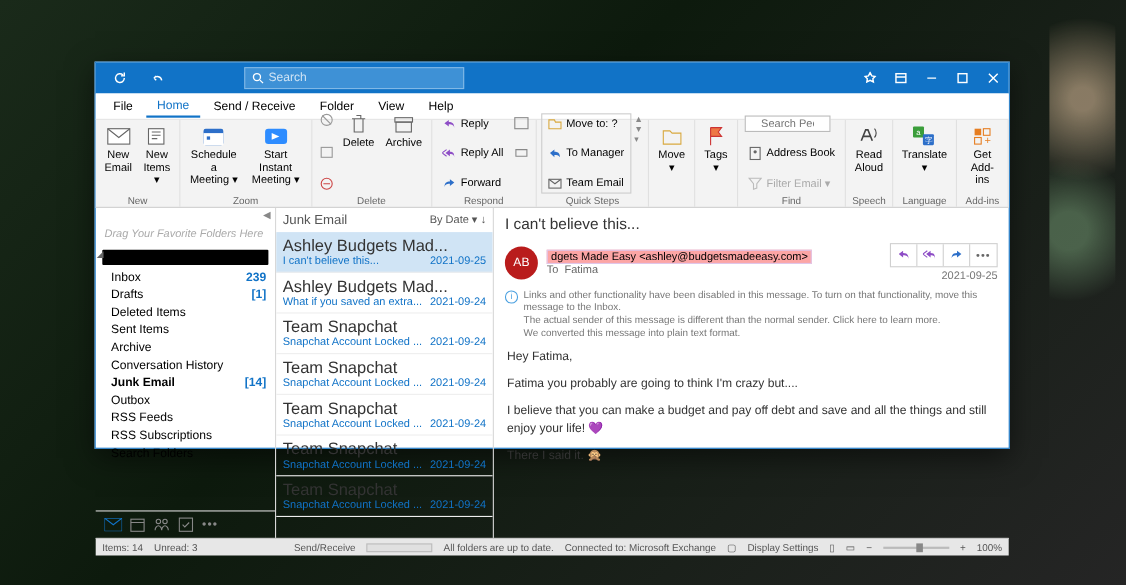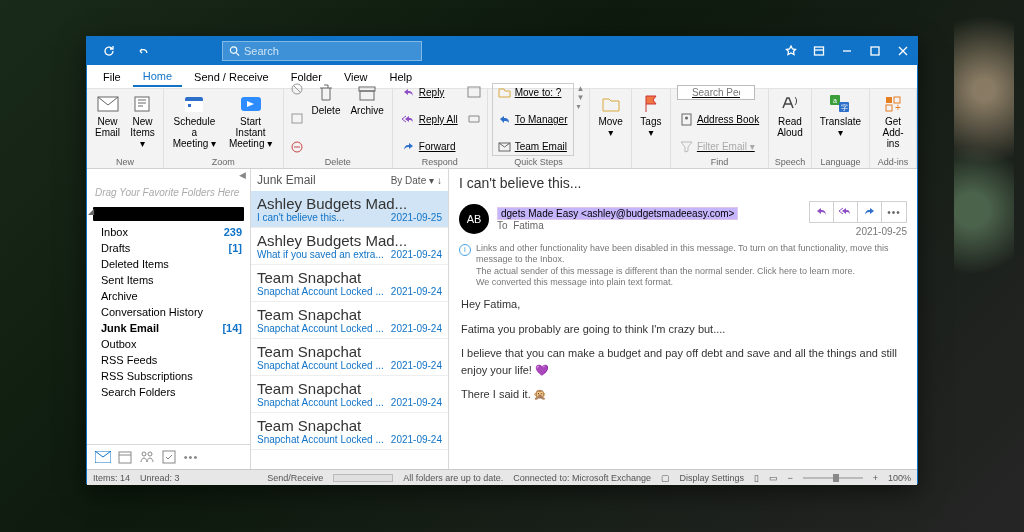--- a/index.html
+++ b/index.html
@@ -1,39 +1,39 @@
 <!DOCTYPE html>
 <html><head>
 <meta charset="utf-8">
 <style>
 * { margin: 0; padding: 0; box-sizing: border-box; font-family: "Segoe UI", Arial, sans-serif; }
 body { background: #2a2a2a; width: 1024px; height: 532px; overflow: hidden; position: relative; }
 .bgimg { position: absolute; inset: 0; background: linear-gradient(135deg, #1a2a1a 0%, #0d1a0d 40%, #252525 100%); }
 .bgimg::before { content: ""; position: absolute; right: 10px; top: 0; width: 60px; height: 300px; background: radial-gradient(circle at 50% 30%, #d4b896 5%, transparent 35%), radial-gradient(circle at 30% 70%, #6b8e6b 8%, transparent 30%); opacity: .6; }
-.window { position: absolute; left: 86px; top: 36px; width: 832px; height: 448px; background: #fff; box-shadow: 0 8px 24px rgba(0,0,0,.5); border: 1px solid #1173c7; }
+.window { position: absolute; left: 86px; top: 56px; width: 832px; height: 352px; background: #fff; box-shadow: 0 8px 24px rgba(0,0,0,.5); border: 1px solid #1173c7; }
 .titlebar { height: 28px; background: #1173c7; display: flex; align-items: center; color: #fff; font-size: 11px; }
 .titlebar .tleft { display: flex; gap: 6px; padding-left: 8px; align-items: center; }
 .titlebar .search { margin-left: 65px; display: flex; align-items: center; background: #3e91d6; border: 1px solid #80b8e6; height: 20px; width: 200px; padding: 0 6px; }
 .titlebar .search input { background: transparent; border: none; outline: none; color: #fff; font-size: 11px; width: 100%; }
 .titlebar .search input::placeholder { color: #d0e4f5; }
 .titlebar .spacer { flex: 1; }
 .titlebar .tright { display: flex; align-items: center; }
 .titlebar .tbtn { width: 28px; height: 28px; display: flex; align-items: center; justify-content: center; cursor: pointer; }
 .tic { width: 12px; height: 12px; stroke: #fff; fill: none; stroke-width: 1.3; }
 .menubar { height: 24px; display: flex; align-items: center; gap: 2px; padding: 0 6px; font-size: 11px; background: #fff; border-bottom: 1px solid #e3e3e3; }
 .menubar .mitem { padding: 3px 10px; cursor: pointer; }
 .menubar .mitem.active { color: #1173c7; border-bottom: 2px solid #1173c7; }
 .ribbon { height: 80px; background: #f3f3f3; display: flex; font-size: 10px; border-bottom: 1px solid #d0d0d0; }
 .ribbon .group { border-right: 1px solid #e0e0e0; display: flex; flex-direction: column; align-items: center; justify-content: flex-end; padding: 2px 4px 1px; position: relative; }
 .ribbon .group .row { display: flex; gap: 2px; flex: 1; align-items: flex-start; }
 .ribbon .group .glabel { font-size: 9px; color: #666; padding-top: 1px; }
 .rb { display: flex; flex-direction: column; align-items: center; justify-content: flex-start; padding: 2px 4px; cursor: pointer; gap: 1px; text-align: center; line-height: 1.1; }
 .rb .ric { width: 22px; height: 22px; display: flex; align-items: center; justify-content: center; }
 .rb .rlbl { font-size: 10px; }
-.rslim { display: flex; flex-direction: column; gap: 12px; padding: 2px; text-decoration: underline; }
+.rslim { display: flex; flex-direction: column; gap: 12px; padding: 2px; }
 .rslim .sitem { display: flex; align-items: center; gap: 4px; font-size: 10px; padding: 1px 3px; cursor: pointer; white-space: nowrap; }
 .sic { width: 13px; height: 13px; flex-shrink: 0; }
 .content { height: 300px; display: flex; }
 .folders { width: 164px; border-right: 1px solid #d8d8d8; display: flex; flex-direction: column; font-size: 11px; }
 .folders .fav { color: #aaa; font-size: 10px; padding: 6px 8px; font-style: italic; }
 .folders .acct { margin: 3px 6px; background: #000; height: 14px; border-radius: 1px; position: relative; }
 .folders .acct::before { content: "◢"; position: absolute; left: -5px; top: 0; color: #666; font-size: 8px; }
 .folders .fitem { display: flex; justify-content: space-between; padding: 2px 8px 2px 14px; cursor: pointer; }
 .folders .fitem.sel { font-weight: bold; }
 .folders .fitem .cnt { color: #1173c7; font-weight: bold; }
@@ -47,23 +47,23 @@
 .msgitem { border-bottom: 1px solid #eee; padding: 4px 6px; cursor: pointer; }
 .msgitem.sel { background: #d0e4f5; }
 .msgitem .from { font-size: 15px; color: #333; white-space: nowrap; overflow: hidden; text-overflow: ellipsis; }
 .msgitem .row2 { display: flex; justify-content: space-between; gap: 4px; }
 .msgitem .subj { font-size: 10px; color: #1173c7; white-space: nowrap; overflow: hidden; text-overflow: ellipsis; }
 .msgitem .dt { font-size: 10px; color: #1173c7; white-space: nowrap; }
 .reading { flex: 1; display: flex; flex-direction: column; font-size: 11px; overflow: hidden; }
 .reading .rhdr { padding: 6px 10px; }
 .reading .rtitle { font-size: 14px; color: #333; }
 .reading .rmeta { display: flex; align-items: center; gap: 8px; padding: 4px 10px; }
-.reading .avatar { width: 30px; height: 30px; border-radius: 50%; background: #000000; color: #fff; display: flex; align-items: center; justify-content: center; font-size: 11px; }
+.reading .avatar { width: 30px; height: 30px; border-radius: 50%; background: #b91c1c; color: #fff; display: flex; align-items: center; justify-content: center; font-size: 11px; }
 .reading .rmid { flex: 1; font-size: 10px; }
-.reading .rmid .addr { background: #c4b5fd; border: 1px solid #e0c6ea; padding: 0 3px; display: inline-block; }
+.reading .rmid .addr { background: #fca5a5; border: 1px solid #e0c6ea; padding: 0 3px; display: inline-block; }
 .reading .rmid .to { color: #666; }
 .reading .rdate { font-size: 10px; color: #777; }
 .reading .racts { display: flex; gap: 0; border: 1px solid #d0d0d0; }
 .reading .racts .ra { width: 24px; height: 20px; display: flex; align-items: center; justify-content: center; cursor: pointer; border-right: 1px solid #d0d0d0; }
 .reading .racts .ra:last-child { border-right: none; }
 .reading .info { display: flex; gap: 5px; padding: 2px 10px; font-size: 9px; color: #777; line-height: 1.25; }
 .reading .info .iic { flex-shrink: 0; width: 12px; height: 12px; border: 1px solid #4aa0e0; border-radius: 50%; color: #4aa0e0; display: flex; align-items: center; justify-content: center; font-size: 8px; margin-top: 1px; }
 .reading .body { padding: 6px 12px; font-size: 11px; color: #333; line-height: 1.5; overflow-y: auto; flex: 1; }
 .reading .body p { margin-bottom: 8px; }
 .statusbar { height: 16px; background: #e7e7e7; border-top: 1px solid #c8c8c8; display: flex; align-items: center; font-size: 9px; color: #555; padding: 0 6px; gap: 10px; }

